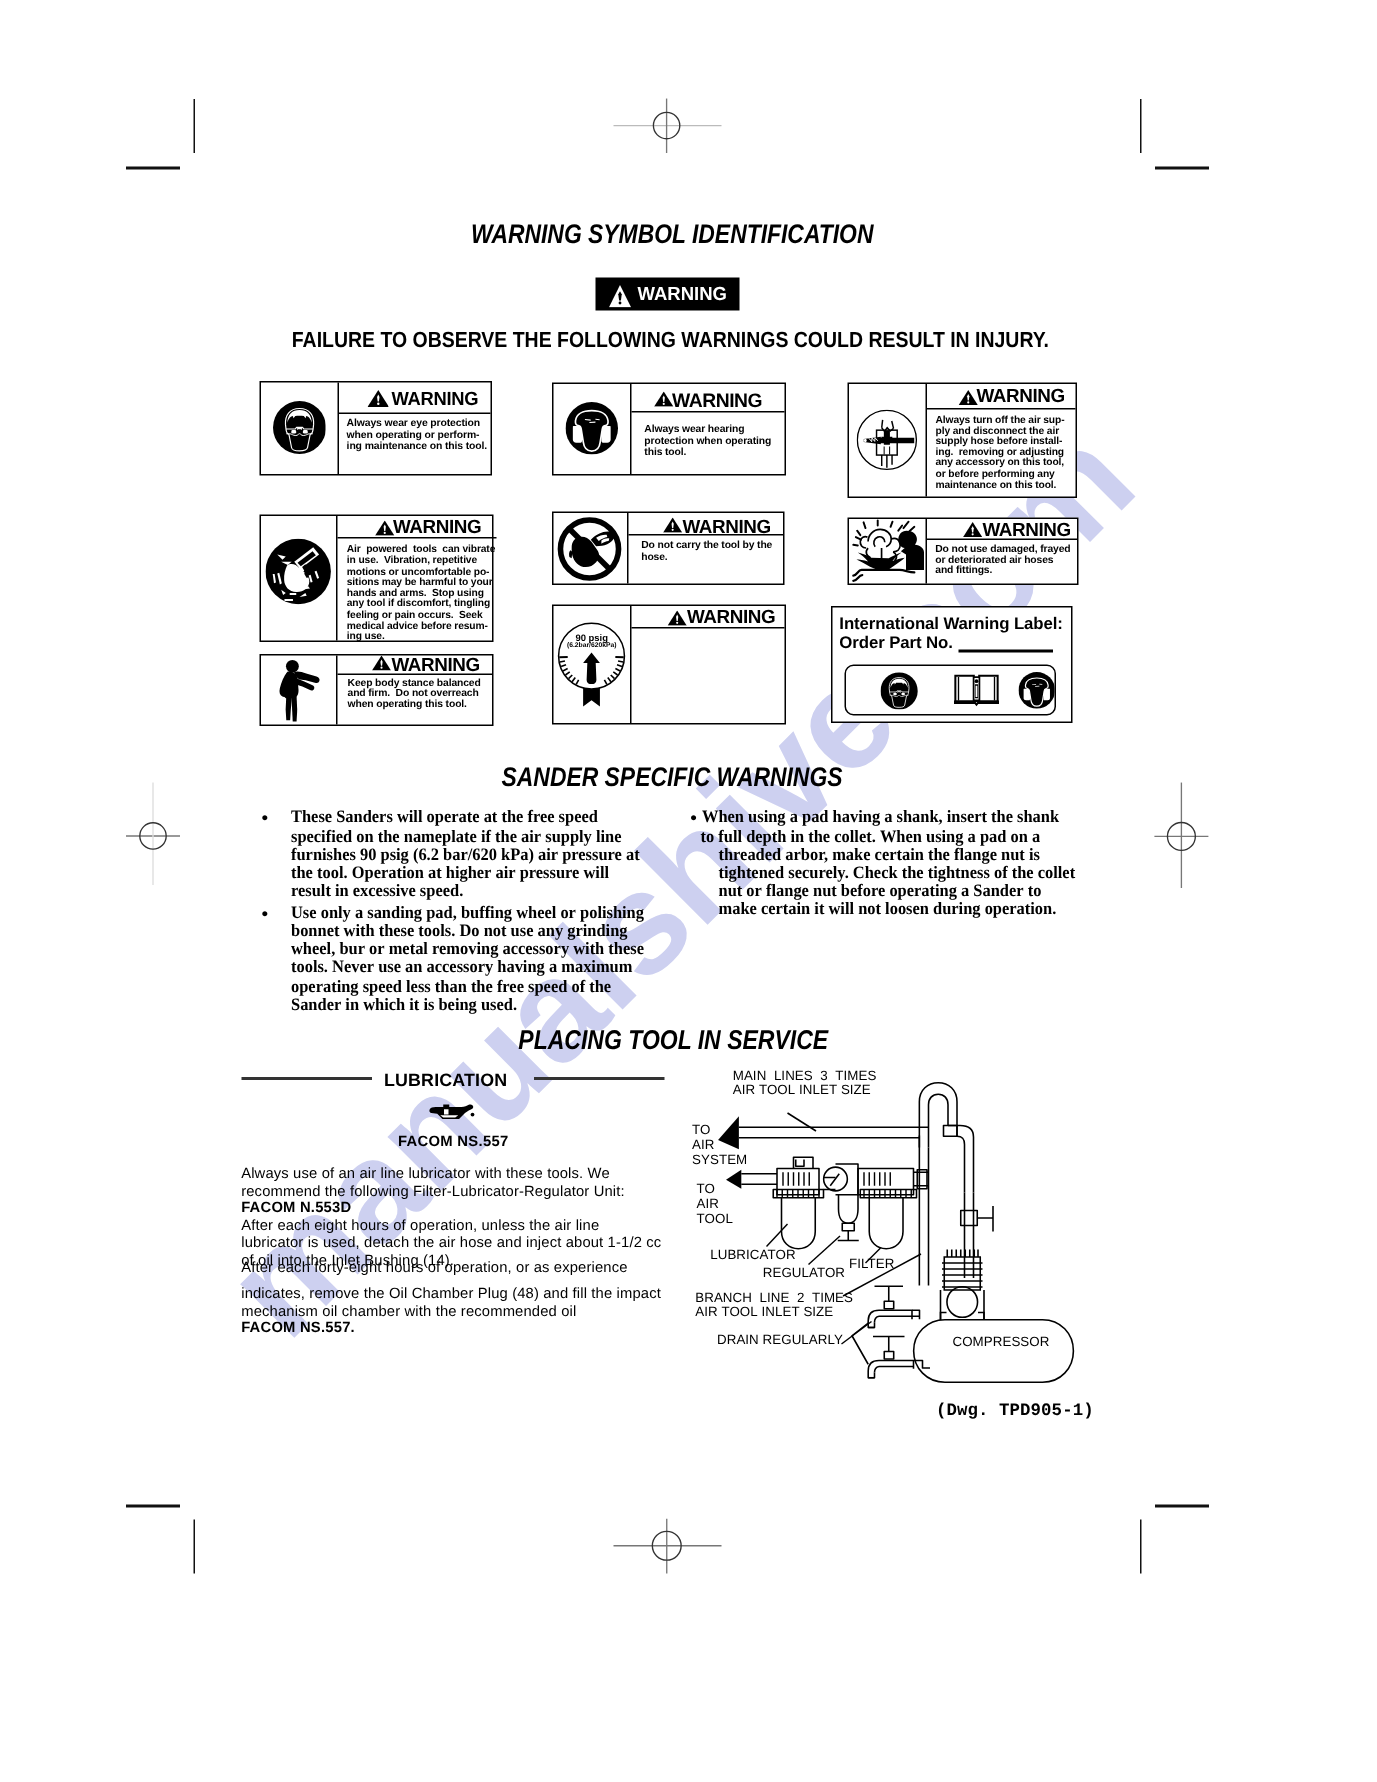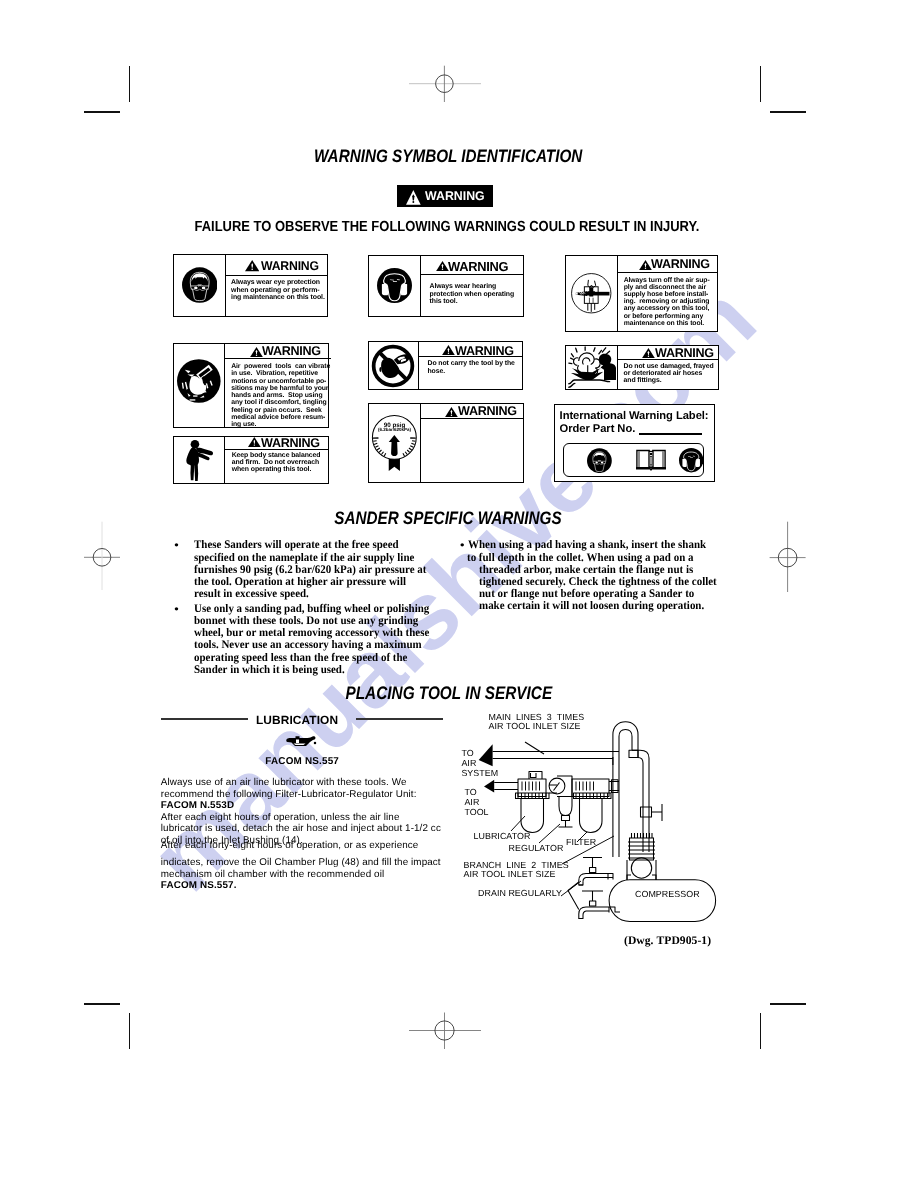--- a/index.html
+++ b/index.html
@@ -581,17 +581,17 @@
         <div style="position:absolute;left:14.4px;top:83.1px;font-family:'Liberation Sans',sans-serif;font-size:8.9px;letter-spacing:0.05px;line-height:8.9px;white-space:pre;">TO</div>
         <div style="position:absolute;left:14.4px;top:92.9px;font-family:'Liberation Sans',sans-serif;font-size:8.9px;letter-spacing:0.05px;line-height:8.9px;white-space:pre;">AIR</div>
         <div style="position:absolute;left:14.4px;top:102.7px;font-family:Liberation Sans, sans-serif;font-size:8.9px;letter-spacing:0.05px;line-height:8.9px;white-space:pre;">TOOL</div>
         <div style="position:absolute;left:23.5px;top:126.5px;font-family:'Liberation Sans',sans-serif;font-size:8.9px;letter-spacing:0.05px;line-height:8.9px;white-space:pre;">LUBRICATOR</div>
         <div style="position:absolute;left:58.5px;top:138.5px;font-family:'Liberation Sans',sans-serif;font-size:8.9px;letter-spacing:0.05px;line-height:8.9px;white-space:pre;">REGULATOR</div>
         <div style="position:absolute;left:116px;top:132.5px;font-family:'Liberation Sans',sans-serif;font-size:8.9px;letter-spacing:0.05px;line-height:8.9px;white-space:pre;">FILTER</div>
         <div style="position:absolute;left:13.5px;top:155.5px;font-family:'Liberation Sans',sans-serif;font-size:8.9px;letter-spacing:0.05px;line-height:8.9px;white-space:pre;">BRANCH&nbsp;&nbsp;LINE&nbsp;&nbsp;2&nbsp;&nbsp;TIMES</div>
         <div style="position:absolute;left:13.5px;top:164.5px;font-family:'Liberation Sans',sans-serif;font-size:8.9px;letter-spacing:0.05px;line-height:8.9px;white-space:pre;">AIR&nbsp;TOOL&nbsp;INLET&nbsp;SIZE</div>
         <div style="position:absolute;left:28px;top:184px;font-family:'Liberation Sans',sans-serif;font-size:8.9px;letter-spacing:0.05px;line-height:8.9px;white-space:pre;">DRAIN&nbsp;REGULARLY</div>
         <div style="position:absolute;left:185px;top:185px;font-family:'Liberation Sans',sans-serif;font-size:8.9px;letter-spacing:0.05px;line-height:8.9px;white-space:pre;">COMPRESSOR</div>
-        <div style="position:absolute;left:174px;top:232px;font-family:Liberation Serif, serif;font-size:8.9px;letter-spacing:0.05px;line-height:8.9px;font-weight:700;font-size:11.6px;white-space:pre;text-align:center;">(Dwg.&nbsp;TPD905-1)</div>
+        <div style="position:absolute;left:174px;top:232px;font-family:Liberation Mono, monospace;font-size:8.9px;letter-spacing:0.05px;line-height:8.9px;font-weight:700;font-size:11.6px;white-space:pre;text-align:center;">(Dwg.&nbsp;TPD905-1)</div>
       </div>
 
   </div>
 </div>
 
 </body></html>

